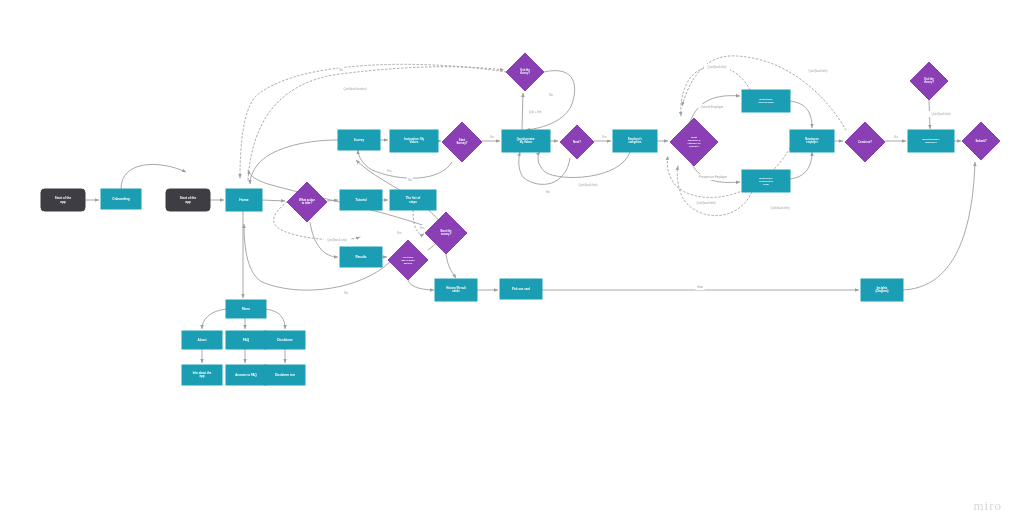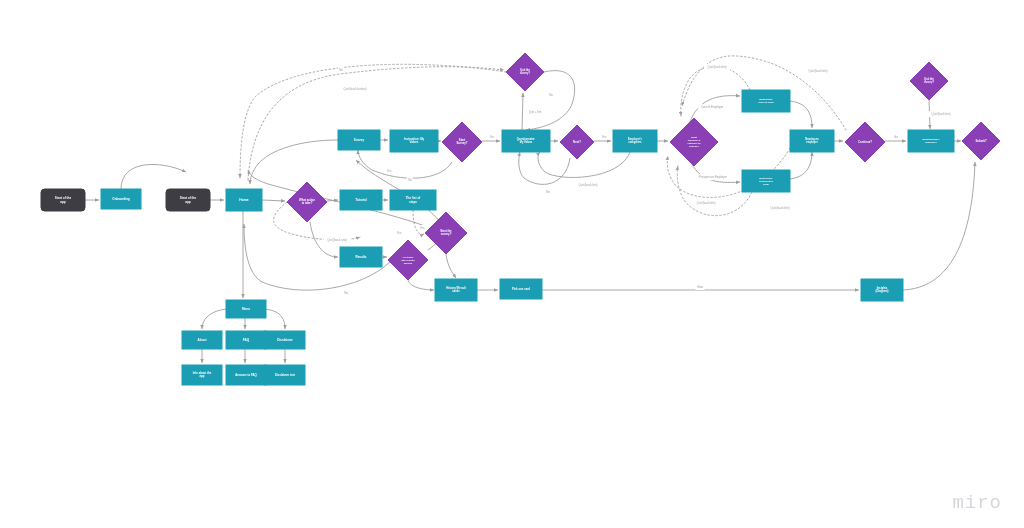--- a/index.html
+++ b/index.html
@@ -60,22 +60,22 @@
     fill: none;
     stroke: #9e9e9e;
     stroke-width: 0.9;
     stroke-dasharray: 1.6 2.4;
     stroke-linecap: round;
   }
   .watermark {
     position: absolute;
     right: 22px;
     bottom: 14px;
-    font-family: Liberation Mono, monospace;
-    font-size: 19px;
+    font-family: Liberation Serif, serif;
+    font-size: 13px;
     letter-spacing: 1px;
     color: #d5d7db;
     user-select: none;
   }
 </style>
 </head>
 <body>
 
 <div id="canvas">
   <svg id="board" viewBox="0 0 1024 528" width="1024" height="528" xmlns="http://www.w3.org/2000/svg">

